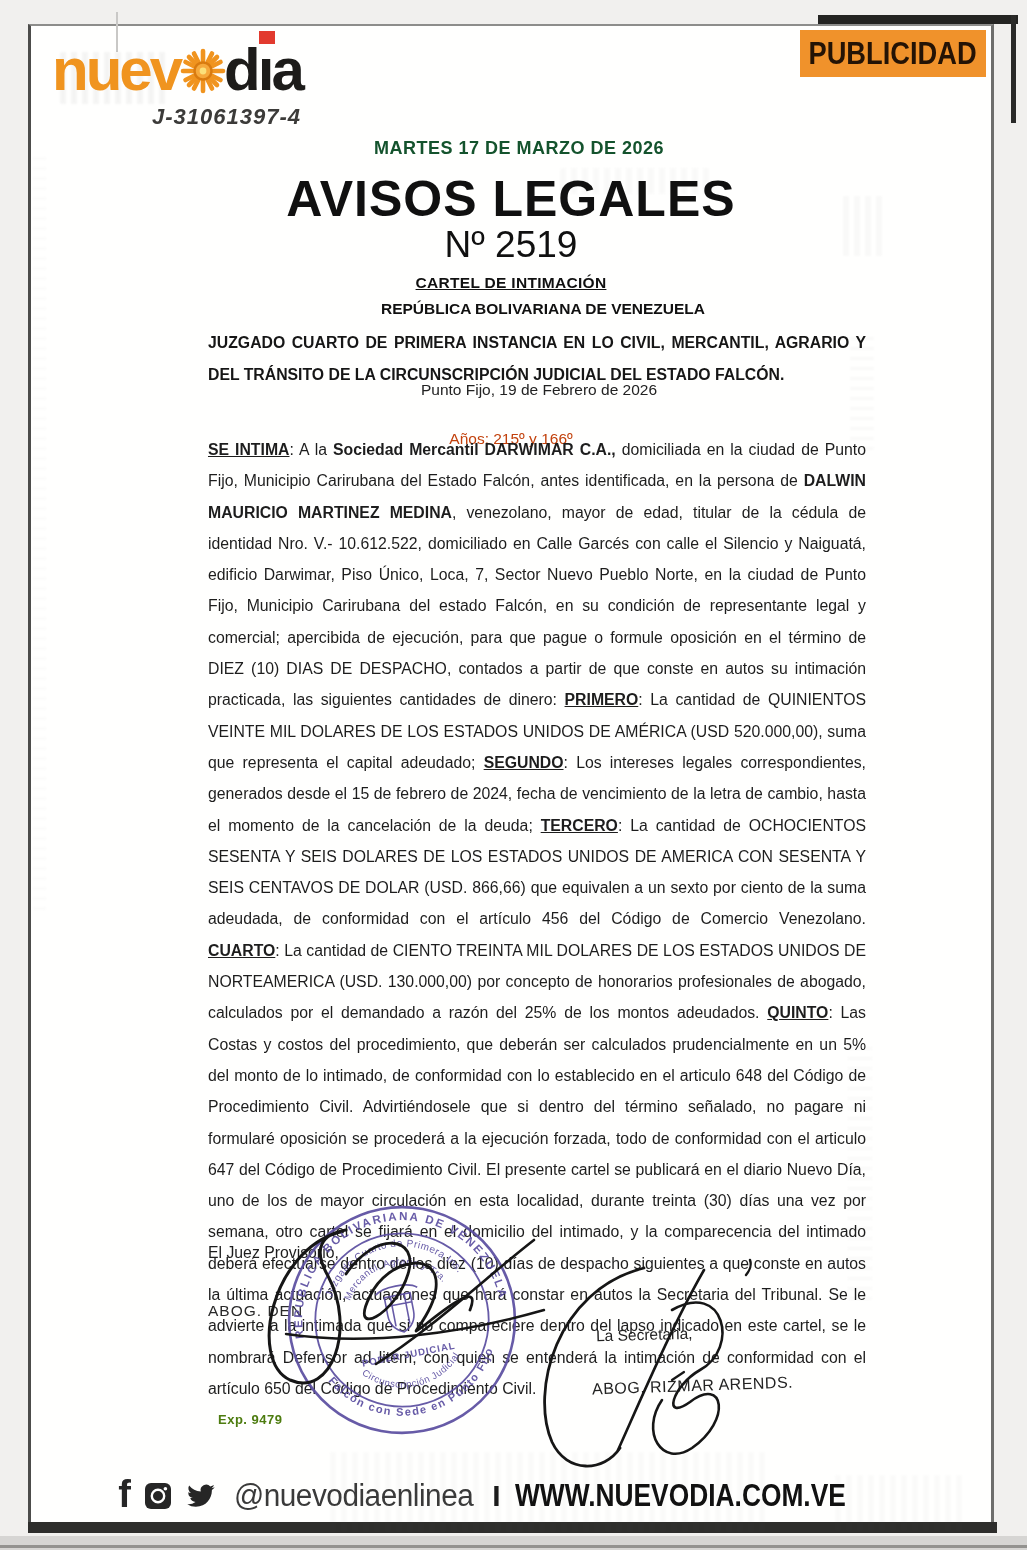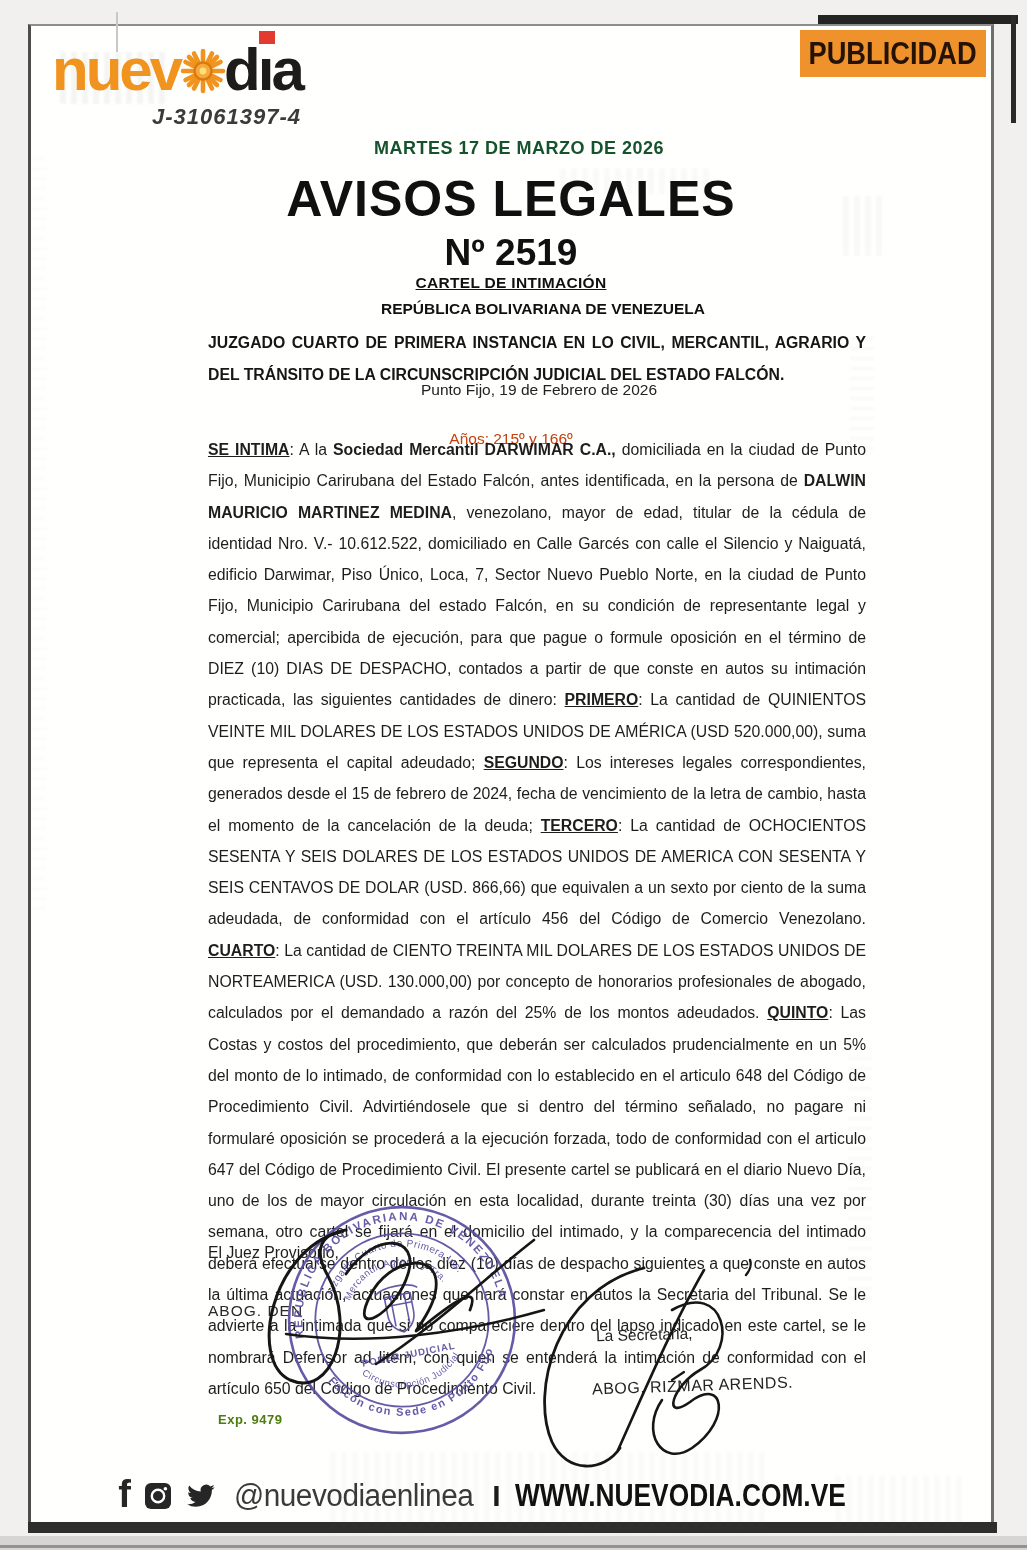--- a/index.html
+++ b/index.html
@@ -49,21 +49,21 @@
     display:flex;align-items:center;justify-content:center;
   }
   .pub-badge span{
     font-size:31px;font-weight:800;color:#241305;letter-spacing:0px;
     transform:scaleX(.88);white-space:nowrap;
   }
 
   
   .center{left:28px;width:966px;text-align:center;color:#101010;}
   .h-title{top:170px;font-size:50px;font-weight:800;letter-spacing:1px;}
-  .h-number{top:232px;font-size:37px;font-weight:700;}
+  .h-number{top:224px;font-size:37px;font-weight:400;}
   .h-type{top:274px;font-size:15.5px;font-weight:700;text-decoration:underline;letter-spacing:.3px;}
   .h-republic{top:300px;font-size:15.5px;font-weight:700;padding-left:32px;}
   .h-court{
     left:208px;top:327px;width:658px;
     font-size:15.8px;font-weight:700;line-height:32px;
     text-align:justify;color:#161616;
   }
   .h-place{top:381px;font-size:15.5px;color:#222;padding-left:28px;}
   .h-years{top:430px;font-size:15.5px;color:#c2410c;}
 

